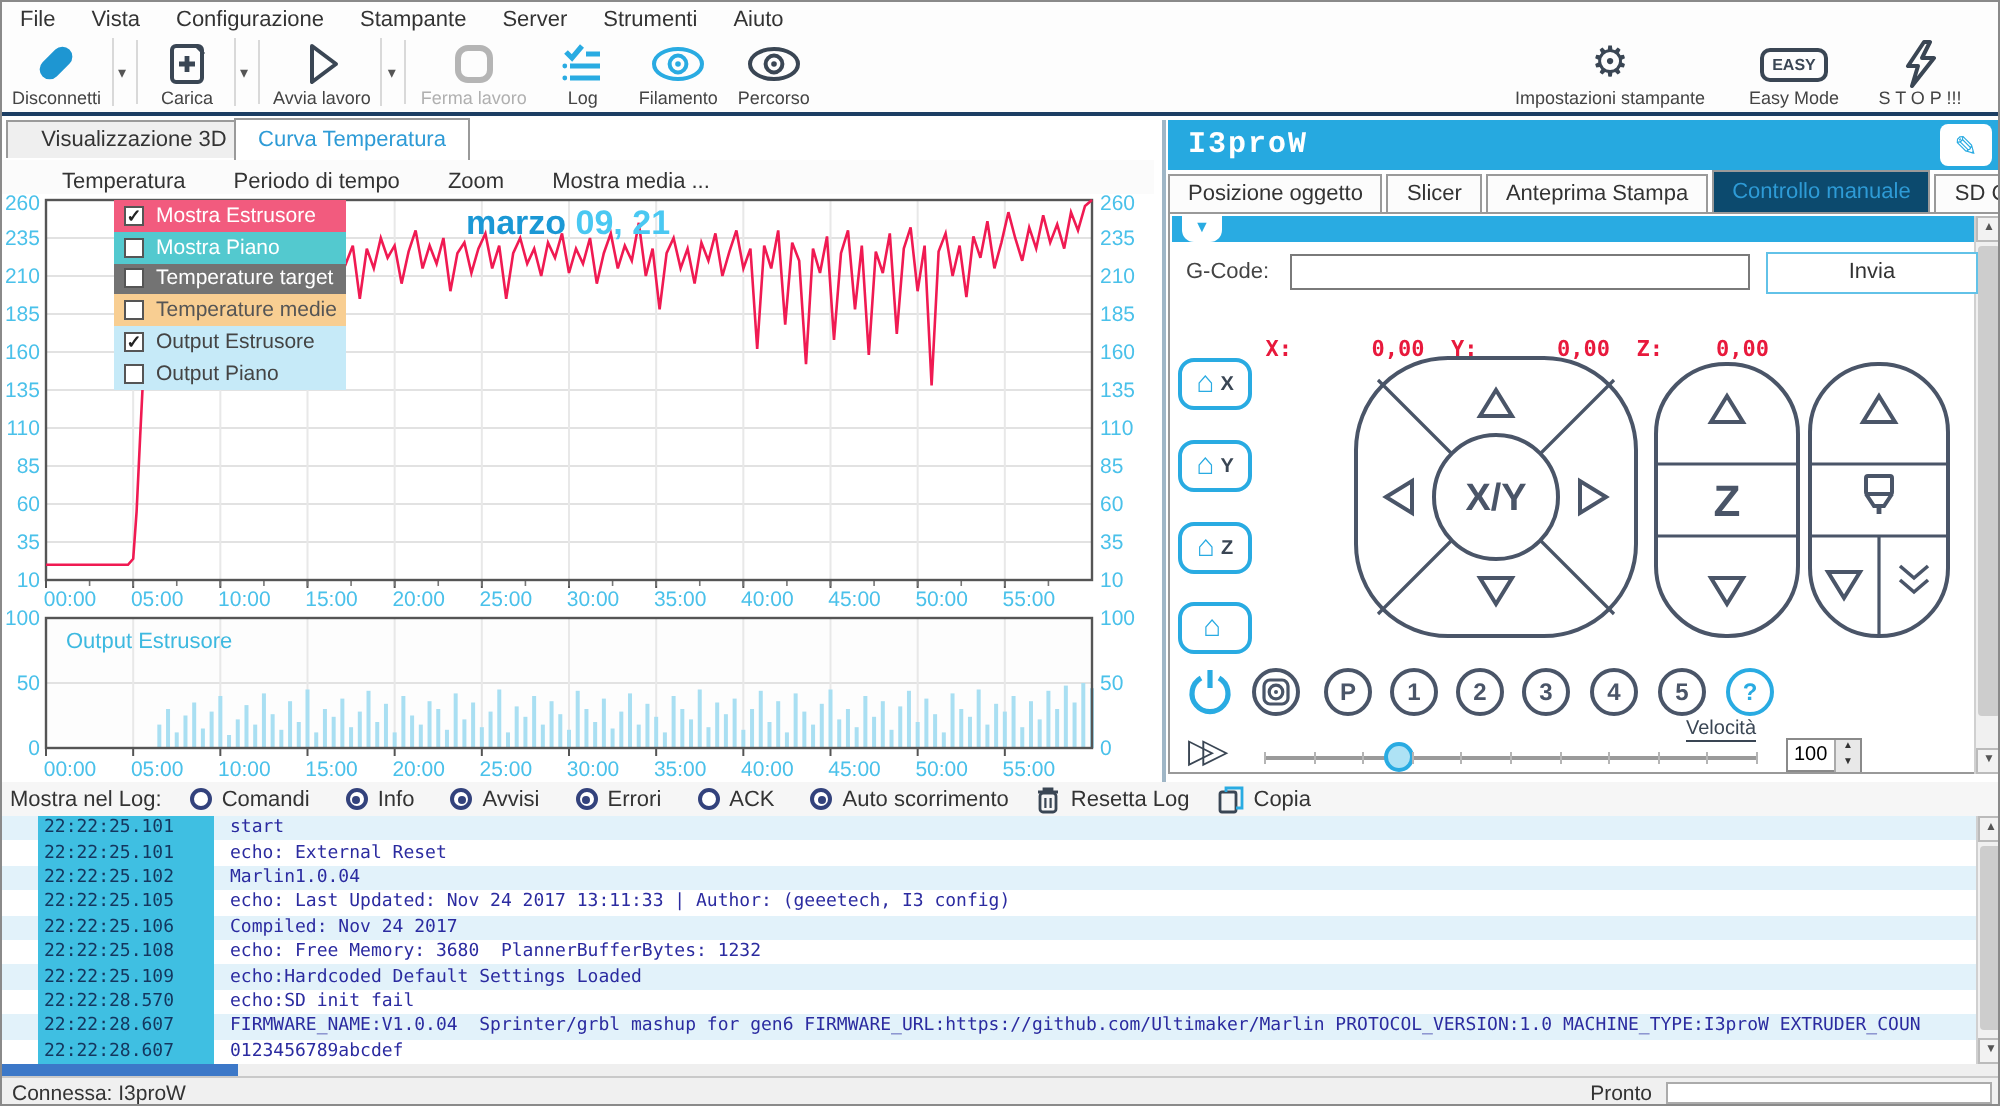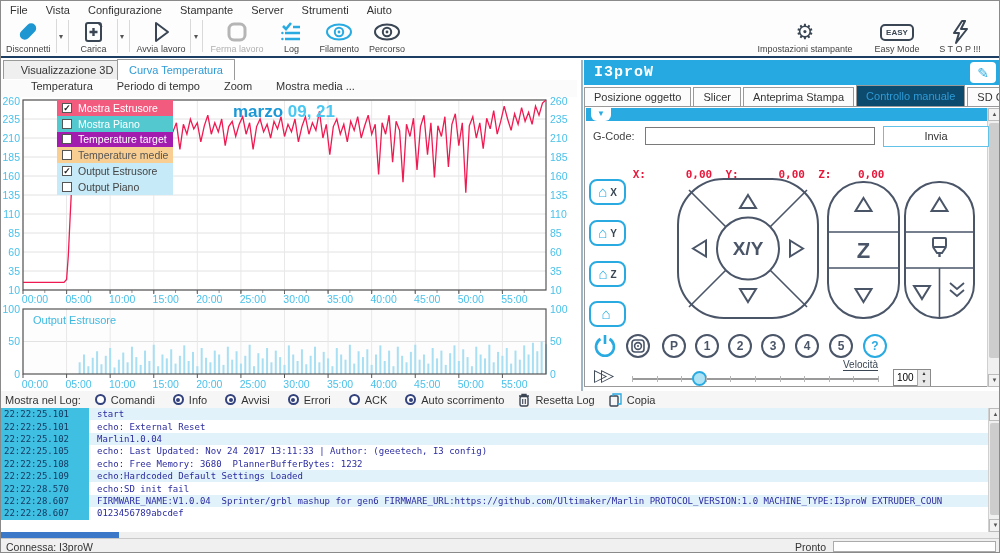--- a/index.html
+++ b/index.html
@@ -15,21 +15,21 @@
   .tb-btn .ticon { height:24px; display:flex; align-items:center; justify-content:center; }
   .tb-btn .tlabel { font-size:9px; color:#444; white-space:nowrap; margin-top:0px; }
   .tb-btn.disabled .tlabel { color:#b0b0b0; }
   .tb-caret { width:10px; height:34px; display:flex; align-items:center; justify-content:center; font-size:8px; color:#555; border-left:1px solid #d9d9d9; }
   .tb-sep { width:1px; height:32px; background:#d9d9d9; margin:1px 2px; }
   #toolbar-right { margin-left:auto; display:flex; align-items:flex-start; padding-right:8px; }
 
   
   .ltab { position:absolute; top:59px; height:19px; font-size:11px; display:flex; align-items:center; justify-content:center; border:1px solid #9a9a9a; border-bottom:none; background:#efefef; color:#333; padding:0 8px; }
   .ltab.active { background:#fff; color:#2e9bd6; height:21px; top:58px; z-index:3; }
-  #chart-menu { position:absolute; top:79px; left:0; width:576px; height:17px; display:flex; align-items:flex-start; gap:24px; padding-left:30px; background:#fbfbfb; }
+  #chart-menu { position:absolute; top:79px; left:0; width:576px; height:17px; display:flex; align-items:flex-end; gap:24px; padding-left:30px; background:#fbfbfb; }
   .cmenu-item { font-size:11px; color:#333; }
   #main-chart-svg { position:absolute; top:96px; left:0; }
   #output-chart-svg { position:absolute; top:303px; left:0; }
   #chart-legend { position:absolute; top:99px; left:56px; width:116px; z-index:5; }
   .legend-row { height:15.8px; display:flex; align-items:center; gap:6px; padding-left:5px; }
   .legend-cb { width:10px; height:10px; background:#fff; border:1px solid #555; font-size:9px; line-height:8px; text-align:center; color:#222; font-weight:bold; }
   .legend-label { font-size:10.5px; white-space:nowrap; }
 
   
   #splitter { position:absolute; left:580px; top:59px; width:2px; height:331px; background:#9fb6c6; }
@@ -74,21 +74,21 @@
   
   #log-toolbar { position:absolute; left:0; top:390px; width:1000px; height:17px; background:#f6f6f6; display:flex; align-items:center; gap:14px; padding-left:4px; }
   #log-filter-label { font-size:11px; color:#333; }
   .log-toggle { display:flex; align-items:center; gap:5px; }
   .toggle-circle { width:11px; height:11px; border:2px solid #33427c; border-radius:50%; background:#fff; position:relative; }
   .toggle-circle.on::after { content:""; position:absolute; left:1.5px; top:1.5px; width:4px; height:4px; border-radius:50%; background:#33427c; }
   .log-toggle span.tl { font-size:11px; color:#333; }
   .log-action { display:flex; align-items:center; gap:5px; }
   .log-action span.tl { font-size:11px; color:#333; }
   #log-rows { position:absolute; left:0; top:407px; width:987px; height:124px; overflow:hidden; font-family:"DejaVu Sans Mono", monospace; }
-  .log-row { display:flex; height:12.4px; align-items:center; overflow:hidden; }
+  .log-row { display:flex; height:12.4px; align-items:center; overflow:hidden;padding-left:18px; }
   .log-row.alt { background:#e2f2fa; }
   .log-time { width:88px; min-width:88px; background:#3fbfe2; color:#14365e; font-size:9px; padding-left:3px; height:100%; display:flex; align-items:center; }
   .log-msg { font-size:9px; color:#2b2ba0; padding-left:8px; white-space:pre; }
   #log-hscroll { position:absolute; left:0; top:531px; width:1000px; height:6px; background:#efefef; }
   #log-hthumb { position:absolute; left:0; top:0; width:118px; height:6px; background:#3c78c8; }
 
   
   #statusbar { position:absolute; left:0; top:537px; width:1000px; height:16px; background:#f0f0f0; border-top:1px solid #c9c9c9; font-size:10.5px; color:#333; }
   #status-left { position:absolute; left:5px; top:2px; }
   #status-center { position:absolute; left:335px; top:2px; }
@@ -474,21 +474,21 @@
     </svg>
   <div id="chart-legend">
       <div class="legend-row" style="background: rgb(242, 91, 126);">
         <span class="legend-cb">✓</span>
         <span class="legend-label" style="color: rgb(255, 255, 255);">Mostra Estrusore</span>
       </div>
       <div class="legend-row" style="background: rgb(83, 201, 207);">
         <span class="legend-cb"></span>
         <span class="legend-label" style="color: rgb(255, 255, 255);">Mostra Piano</span>
       </div>
-      <div class="legend-row" style="background: #a21caf;">
+      <div class="legend-row" style="background: #737373;">
         <span class="legend-cb"></span>
         <span class="legend-label" style="color: rgb(255, 255, 255);">Temperature target</span>
       </div>
       <div class="legend-row" style="background: rgb(248, 206, 146);">
         <span class="legend-cb"></span>
         <span class="legend-label" style="color: rgb(85, 85, 85);">Temperature medie</span>
       </div>
       <div class="legend-row" style="background: rgb(198, 234, 248);">
         <span class="legend-cb">✓</span>
         <span class="legend-label" style="color: rgb(68, 68, 68);">Output Estrusore</span>
@@ -683,20 +683,24 @@
         <span class="log-msg">echo: External Reset</span>
       </div>
       <div class="log-row alt">
         <span class="log-time">22:22:25.102</span>
         <span class="log-msg">Marlin1.0.04</span>
       </div>
       <div class="log-row">
         <span class="log-time">22:22:25.105</span>
         <span class="log-msg">echo: Last Updated: Nov 24 2017 13:11:33 | Author: (geeetech, I3 config)</span>
       </div>
+      <div class="log-row alt">
+        <span class="log-time">22:22:25.106</span>
+        <span class="log-msg">Compiled: Nov 24 2017</span>
+      </div>
       <div class="log-row">
         <span class="log-time">22:22:25.108</span>
         <span class="log-msg">echo: Free Memory: 3680  PlannerBufferBytes: 1232</span>
       </div>
       <div class="log-row alt">
         <span class="log-time">22:22:25.109</span>
         <span class="log-msg">echo:Hardcoded Default Settings Loaded</span>
       </div>
       <div class="log-row">
         <span class="log-time">22:22:28.570</span>

